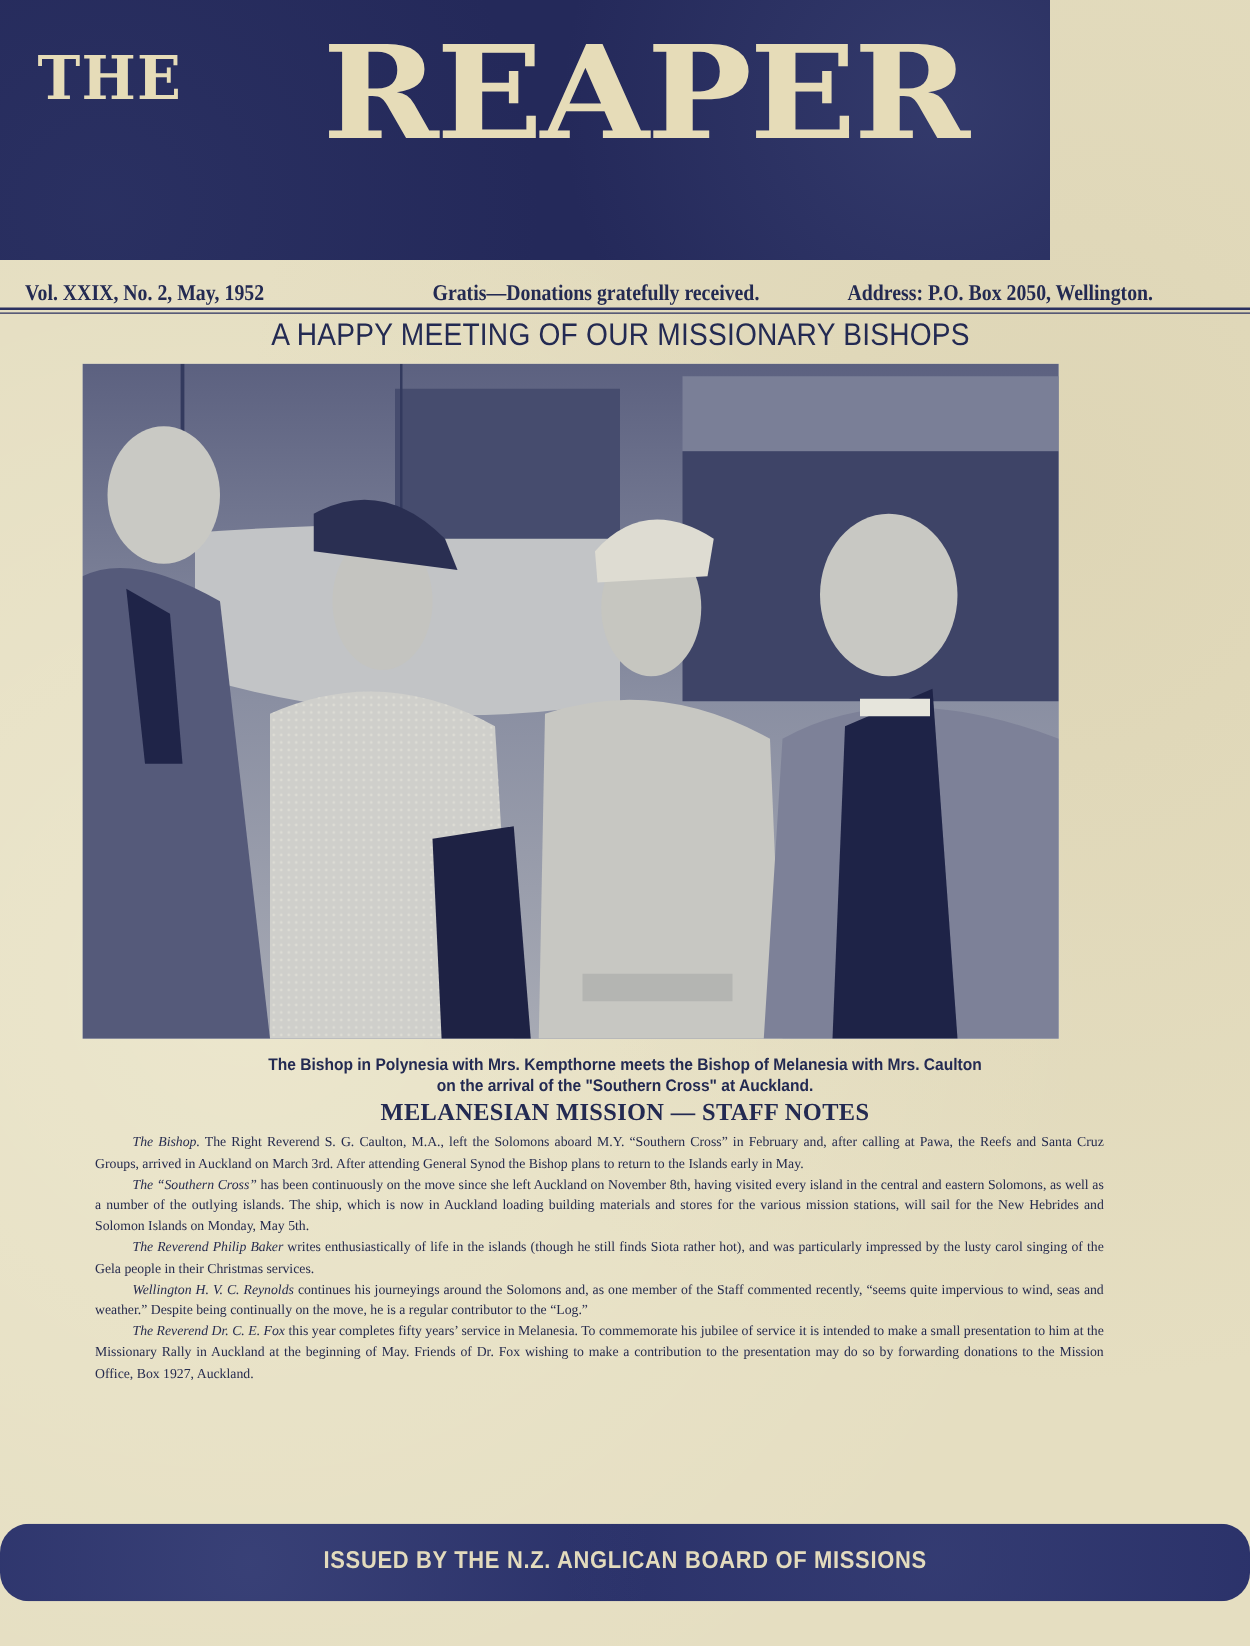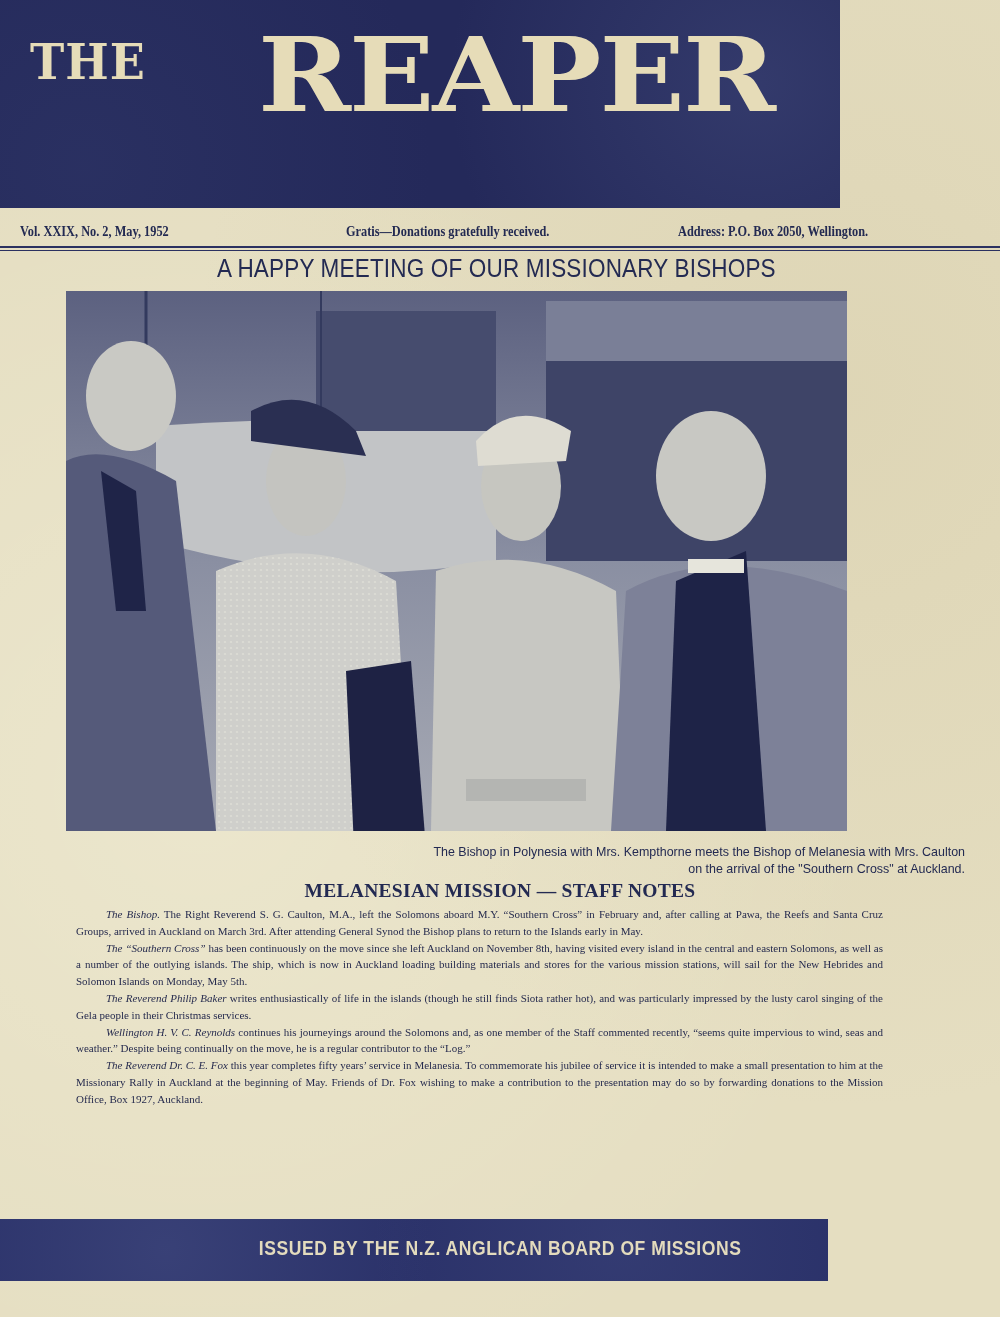--- a/index.html
+++ b/index.html
@@ -33,61 +33,62 @@
   .mast-reaper {
     position: absolute; left: 258px; top: 24px;
     font-family: "DejaVu Serif", serif; font-weight: bold;
     font-size: 112px; letter-spacing: -2px; color: #e6dcb8;
     line-height: 1;
     transform: scaleX(1.0) scaleY(0.92); transform-origin: top left;
   }
   .infoline {
     position: absolute; top: 220px; left: 0; width: 1000px; height: 24px;
     font-family: "Liberation Serif", serif; font-weight: bold;
-    font-size: 14px; color: #232a52;
+    font-size: 18px; color: #232a52;
   }
   .infoline span { position: absolute; top: 4px; white-space: nowrap; transform: scaleX(0.88); transform-origin: left; }
   .rule1 { position: absolute; left: 0; top: 246px; width: 1000px; height: 2px; background: #2b3160; }
   .rule2 { position: absolute; left: 0; top: 250px; width: 1000px; height: 1px; background: #2b3160; }
   .headline {
     position: absolute; top: 254px; left: 0; width: 1000px; text-align: center;
     font-family: "Liberation Sans", sans-serif; font-size: 25px; color: #232a52;
     letter-spacing: 0.2px;
   }
   .headline span { display: inline-block; transform: scaleX(0.9); margin-left: -8px; }
   .photo {
     position: absolute; left: 66px; top: 291px; width: 781px; height: 540px;
     background: #9ea3ae;
     overflow: hidden;
   }
   .photo svg { display: block; }
   .caption {
-    position: absolute; top: 843px; left: 0; width: 1000px; text-align: right;
-    font-family: "Liberation Sans", sans-serif; font-weight: normal; font-size: 13.4px;
+    position: absolute; top: 843px; left: 0; width: 1000px; text-align: center;
+    font-family: "Liberation Sans", sans-serif; font-weight: bold; font-size: 13.4px;
     line-height: 17px; color: #232a52;
   }
   .caption div { transform: scaleX(0.93); }
   .subhead {
     position: absolute; top: 880px; left: 0; width: 1000px; text-align: center;
     font-family: "Liberation Serif", serif; font-weight: bold; font-size: 19.5px;
     color: #232a52; letter-spacing: 0.3px;
   }
   .body {
     position: absolute; top: 906px; left: 76px; width: 807px;
     font-family: "Liberation Serif", serif; font-size: 11px; line-height: 16.8px;
     color: #262b4e; text-align: justify;
   }
   .body p { margin: 0; text-indent: 30px; }
   .body i { font-style: italic; }
   .footer {
-    position: absolute; left: 0; top: 1219px; width: 828px; height: 62px;
+    position: absolute; left: 0; top: 1219px; width: 1000px; height: 62px;
     background: #2a3169;
     background-image:
       radial-gradient(circle at 20% 50%, rgba(90,100,150,0.3), transparent 40%),
       radial-gradient(circle at 75% 40%, rgba(90,100,150,0.2), transparent 40%);
+    border-radius: 23px;
   }
   .footer span {
     position: absolute; left: 0; width: 1000px; top: 18px; text-align: center;
     font-family: "Liberation Sans", sans-serif; font-weight: bold; font-size: 19.5px;
     color: #e3dbbd; letter-spacing: 0.6px;
   }
   .footer span b { display: inline-block; font-weight: bold; transform: scaleX(0.9); }
 </style>
 </head>
 <body>

